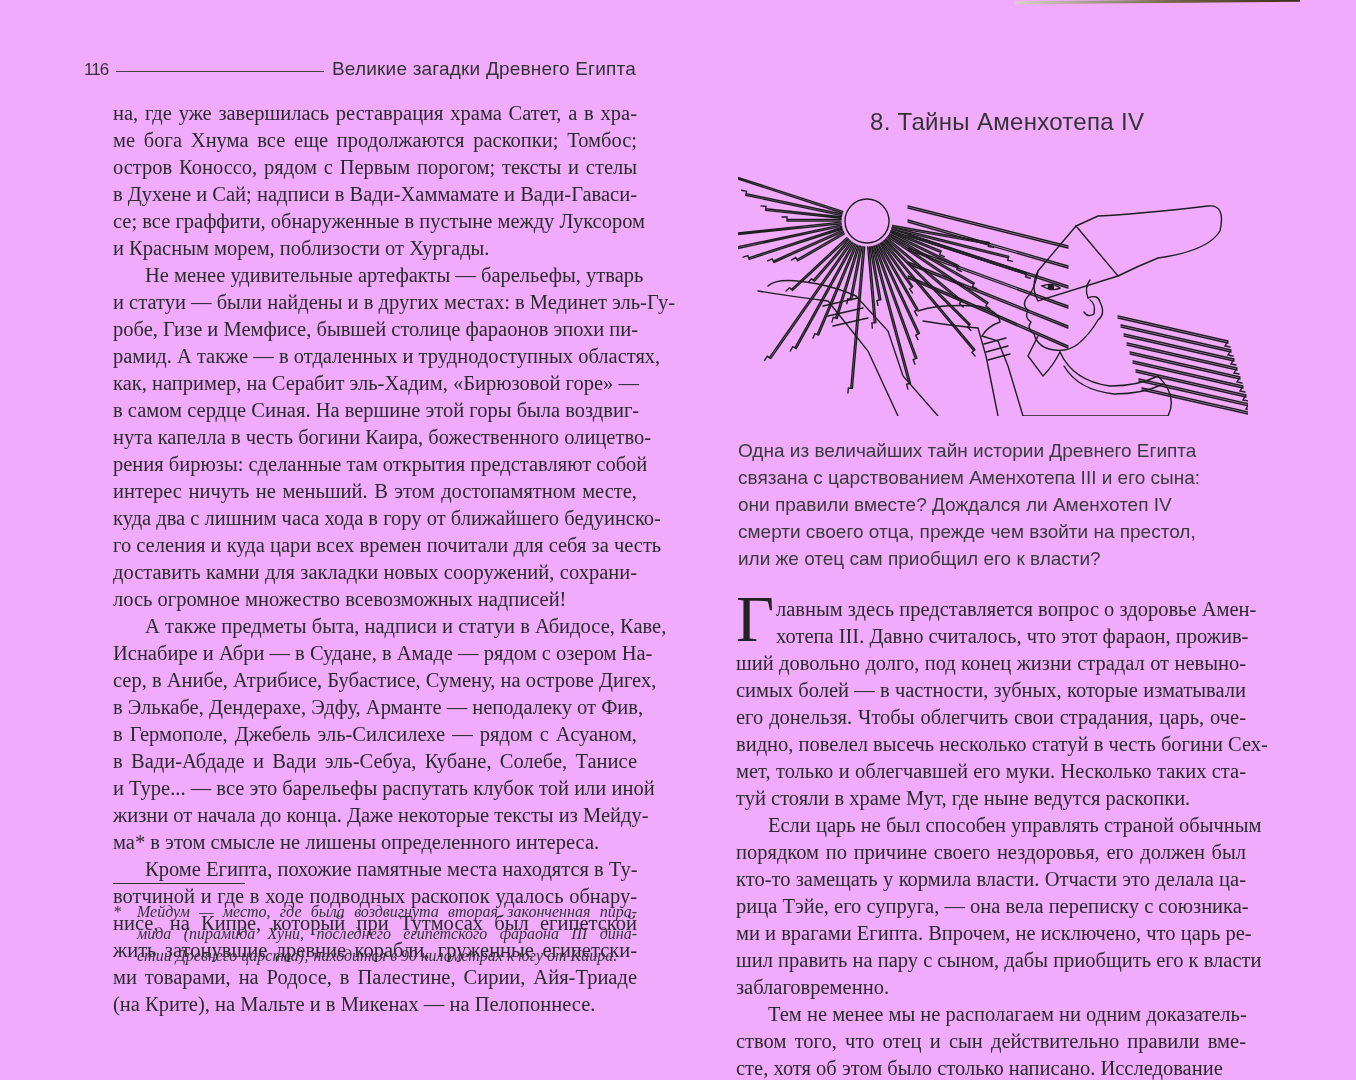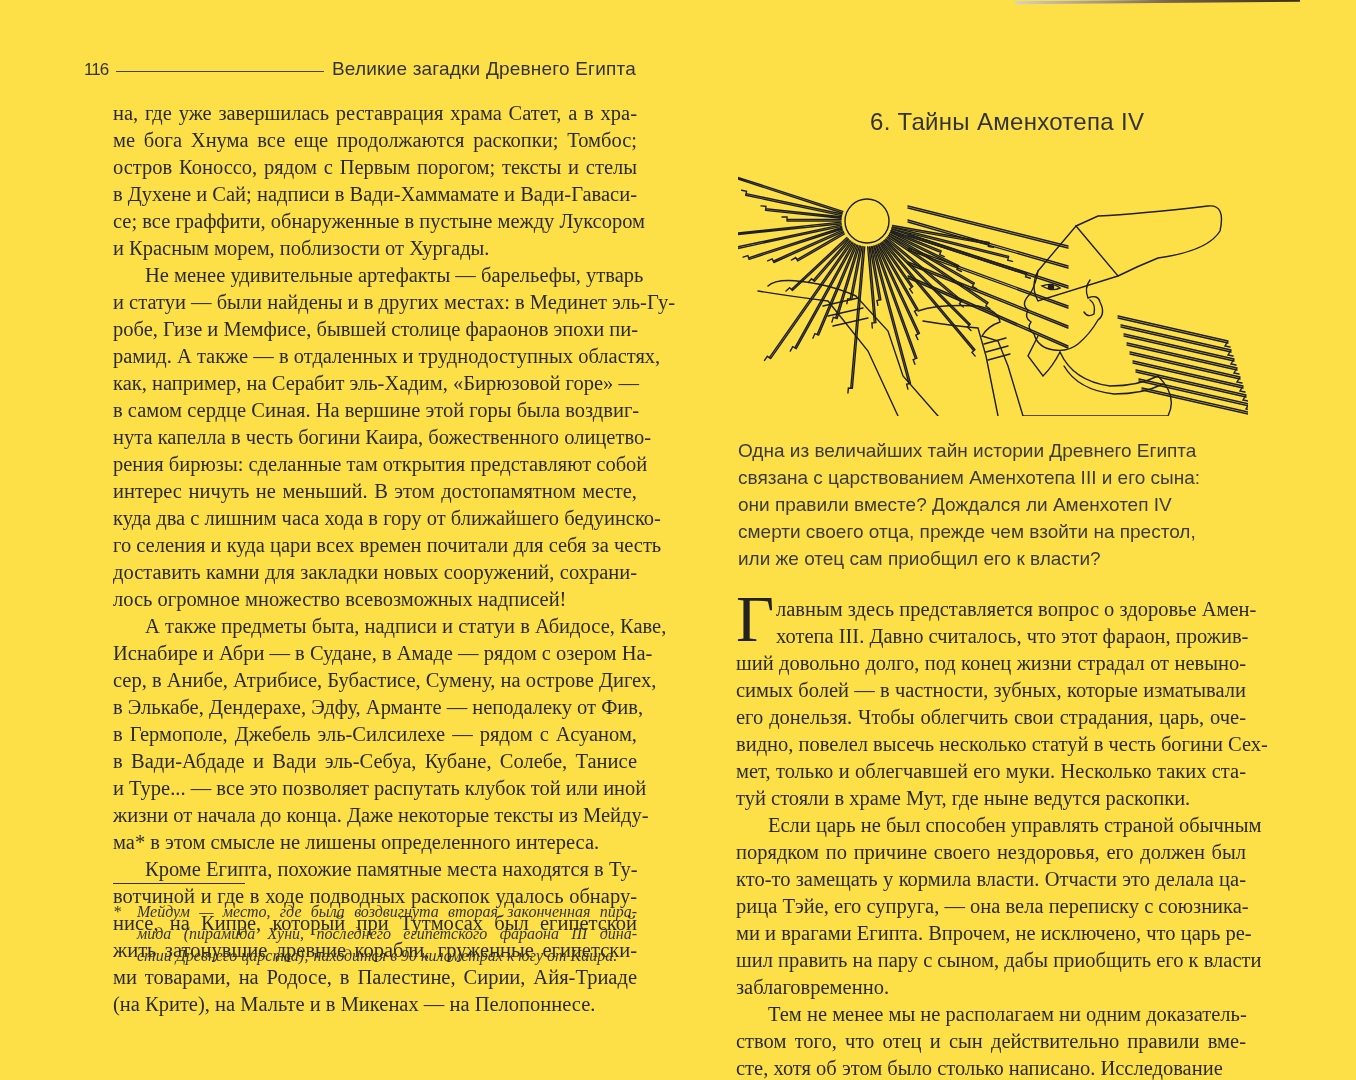--- a/index.html
+++ b/index.html
@@ -2,21 +2,21 @@
 <html><head>
 <meta charset="utf-8">
 <style>
   html, body { margin: 0; padding: 0; }
   body {
     width: 1356px; height: 1080px; overflow: hidden;
     background: #ffffff; position: relative;
     font-family: "Liberation Serif", "DejaVu Serif", serif;
     color: #2a2a2a;
   }
-  .spread { position: absolute; inset: 0; background: #fde047; }
+  .spread { position: absolute; inset: 0; background: #f0abfc; }
   .top-stripe {
     position: absolute; left: 1015px; top: 0; width: 285px; height: 3px;
     background: linear-gradient(90deg, #d8d2c4 0%, #6e5c40 60%, #3a2c18 100%);
     transform: skewY(-0.5deg);
   }
   
   .running-head {
     position: absolute; left: 84px; top: 58px; width: 552px; height: 30px;
     display: flex; align-items: baseline;
     font-family: "Liberation Sans", "DejaVu Sans", sans-serif;
@@ -93,41 +93,41 @@
       <span class="line">куда два с лишним часа хода в гору от ближайшего бедуинско-</span>
       <span class="line">го селения и куда цари всех времен почитали для себя за честь</span>
       <span class="line">доставить камни для закладки новых сооружений, сохрани-</span>
       <span class="line last">лось огромное множество всевозможных надписей!</span>
       <span class="line indent">А также предметы быта, надписи и статуи в Абидосе, Каве,</span>
       <span class="line">Иснабире и Абри — в Судане, в Амаде — рядом с озером На-</span>
       <span class="line">сер, в Анибе, Атрибисе, Бубастисе, Сумену, на острове Дигех,</span>
       <span class="line">в Элькабе, Дендерахе, Эдфу, Арманте — неподалеку от Фив,</span>
       <span class="line">в Гермополе, Джебель эль-Силсилехе — рядом с Асуаном,</span>
       <span class="line">в Вади-Абдаде и Вади эль-Себуа, Кубане, Солебе, Танисе</span>
-      <span class="line">и Туре... — все это позволяет распутать клубок той или иной</span>
+      <span class="line">и Туре... — все это барельефы распутать клубок той или иной</span>
       <span class="line">жизни от начала до конца. Даже некоторые тексты из Мейду-</span>
       <span class="line last">ма* в этом смысле не лишены определенного интереса.</span>
       <span class="line indent">Кроме Египта, похожие памятные места находятся в Ту-</span>
       <span class="line">вотчиной и где в ходе подводных раскопок удалось обнару-</span>
       <span class="line">нисе, на Кипре, который при Тутмосах был египетской</span>
       <span class="line">жить затонувшие древние корабли, груженные египетски-</span>
       <span class="line">ми товарами, на Родосе, в Палестине, Сирии, Айя-Триаде</span>
       <span class="line last">(на Крите), на Мальте и в Микенах — на Пелопоннесе.</span>
     </div>
 
     <div class="footnote-rule"></div>
     <div class="footnote">
       <span class="line"><span class="fn-star">*</span><span>Мейдум — место, где была воздвигнута вторая законченная пира-</span></span>
       <span class="line fn-cont">мида (пирамида Хуни, последнего египетского фараона III дина-</span>
       <span class="line fn-cont last">стии Древнего царства); находится в 90 километрах к югу от Каира.</span>
     </div>
   </div>
 
   <div>
-    <div class="chapter-title">6. Тайны Аменхотепа IV</div>
+    <div class="chapter-title">8. Тайны Аменхотепа IV</div>
 
     <svg class="illustration" viewBox="0 0 510 240" aria-label="Эхнатон под лучами Атона">
       <g fill="none" stroke="#1e1e1e" stroke-width="1.4" stroke-linecap="round">
         <circle cx="129" cy="45" r="22"></circle>
         <g id="rays">
             <path d="M106.48333950160459 58 L59.7179676972449 85 M105.68333950160459 56.6143593539449 L58.917967697244904 83.61435935394489 M59.7179676972449 85 l-1.9999999999999998 -3.464101615137755 l-4.330127018922194 2.4999999999999996"></path>
             <path d="M105.24781810129238 55.57515271997081 L35.81836332045472 86.48713759373165 M104.5970394723711 54.11347998774265 L35.16758469153344 85.02546486150348 M35.81836332045472 86.48713759373165 l-1.6269465723032017 -3.654181830570403 l-4.567727288213003 2.033683215379002"></path>
             <path d="M104.272530576326 53.03444185374863 L11.068991979400963 83.31810730249349 M103.77810338532609 51.512751427676385 L10.574564788401046 81.79641687642125 M11.068991979400963 83.31810730249349 l-1.23606797749979 -3.804226065180614 l-4.755282581475767 1.5450849718747375"></path>
             <path d="M103.56816238092105 50.40570396126174 L-13.80954970713563 75.35510685939286 M103.23550367561263 48.84066780008765 L-14.142208412444045 73.79007069821877 M-13.80954970713563 75.35510685939286 l-0.8316467632710373 -3.9125904029352228 l-4.8907380036690284 1.0395584540887965"></path>
             <path d="M103.1424307204249 47.717740044958994 L-38.079678421869914 62.56078182896583 M102.97518517919666 46.126505012369755 L-38.24692396309816 60.96954679637659 M-38.079678421869914 62.56078182896583 l-0.41811385307061494 -3.978087581473093 l-4.972609476841367 0.5226423163382686"></path>

